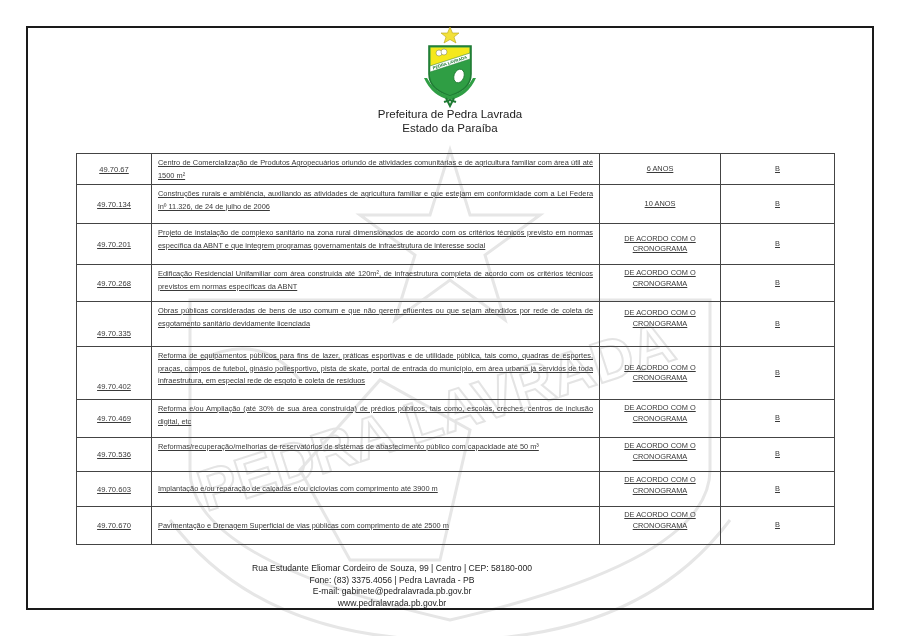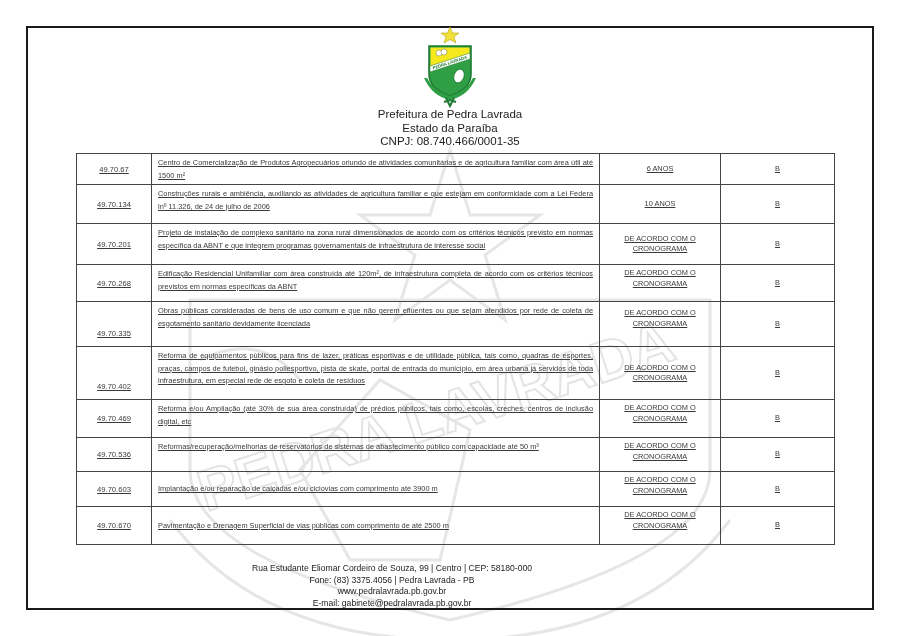--- a/index.html
+++ b/index.html
@@ -70,21 +70,20 @@
     <path d="M12 40 L52 27 L52 33 L12 46 Z" fill="#ffffff" stroke="#1e7a33" stroke-width="0.5"></path>
     <text x="32" y="38" font-size="4.2" font-family="Liberation Sans, sans-serif" font-weight="bold" fill="#1e7a33" text-anchor="middle" transform="rotate(-18 32 37)">PEDRA LAVRADA</text>
     <circle cx="21" cy="27" r="3" fill="#ffffff" stroke="#7a7a40" stroke-width="0.5"></circle>
     <circle cx="26" cy="26" r="3" fill="#ffffff" stroke="#7a7a40" stroke-width="0.5"></circle>
     <ellipse cx="41" cy="50" rx="5" ry="7" fill="#ffffff" stroke="#1e7a33" stroke-width="0.8" transform="rotate(20 41 50)"></ellipse>
     <path d="M6 52 Q14 70 32 74 Q50 70 58 52 L55 52 Q48 66 32 70 Q16 66 9 52 Z" fill="#2f9e44"></path>
     <path d="M28 72 L32 80 L36 72 M26 76 L32 74 L38 76" stroke="#1e7a33" stroke-width="2" fill="none"></path>
   </svg>
   <div class="header-line">Prefeitura de Pedra Lavrada</div>
   <div class="header-line">Estado da Paraíba</div>
-  <div class="header-line">CNPJ: 08.740.466/0001-35</div>
 </div>
 
 <table class="doc-table">
   <colgroup>
     <col style="width:75px">
       <col style="width:448px">
       <col style="width:121px">
       <col style="width:114px">
   </colgroup>
   <tbody>
@@ -147,15 +146,15 @@
       <td class="desc" style="vertical-align:middle">Pavimentação e Drenagem Superficial de vias públicas com comprimento de até 2500 m</td>
       <td class="period valign-top" style="padding-left:22px;padding-right:22px">DE ACORDO COM O CRONOGRAMA</td>
       <td class="grade">B</td>
     </tr>
   </tbody>
 </table>
 
 <div class="footer">
   <div>Rua Estudante Eliomar Cordeiro de Souza, 99 | Centro | CEP: 58180-000</div>
   <div>Fone: (83) 3375.4056 | Pedra Lavrada - PB</div>
+  <div>E-mail: gabinete@pedralavrada.pb.gov.br</div>
   <div>www.pedralavrada.pb.gov.br</div>
-  <div>E-mail: gabinete@pedralavrada.pb.gov.br</div>
 </div>
 
 </body></html>

